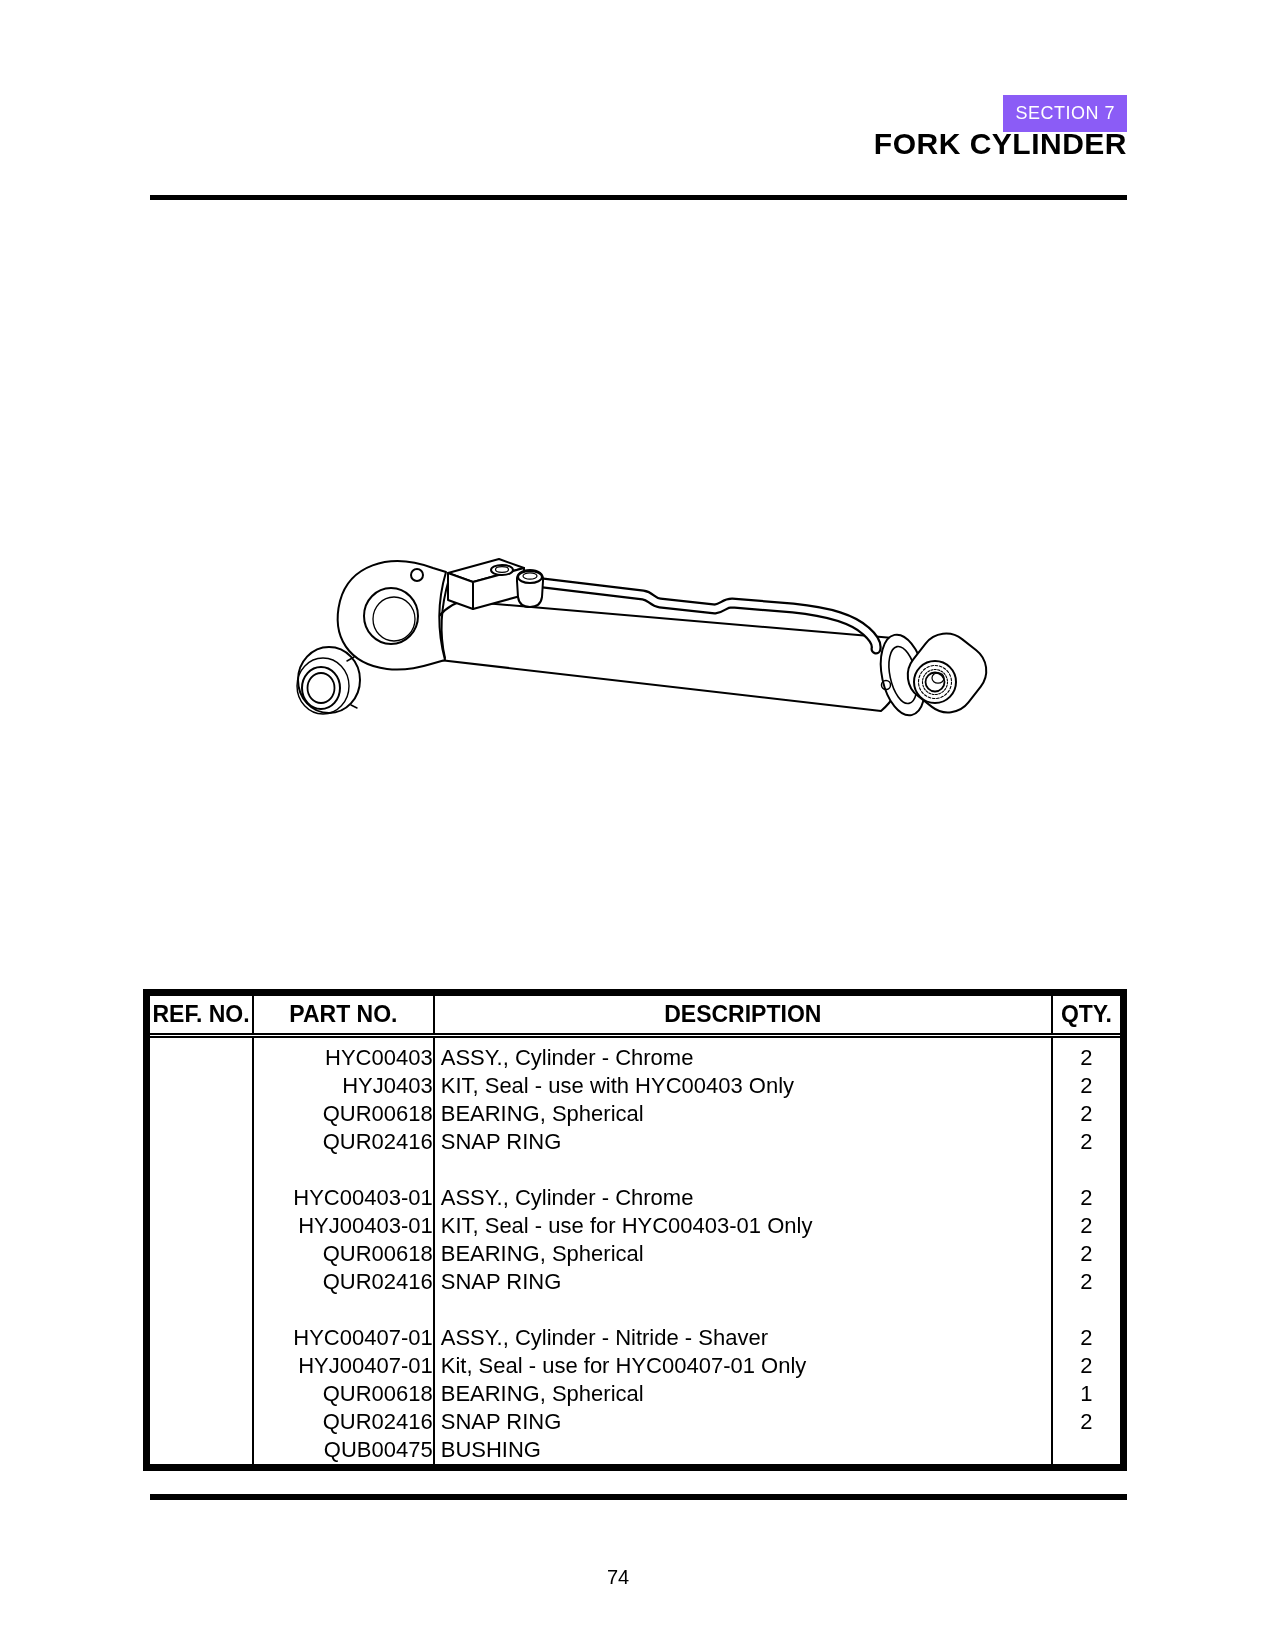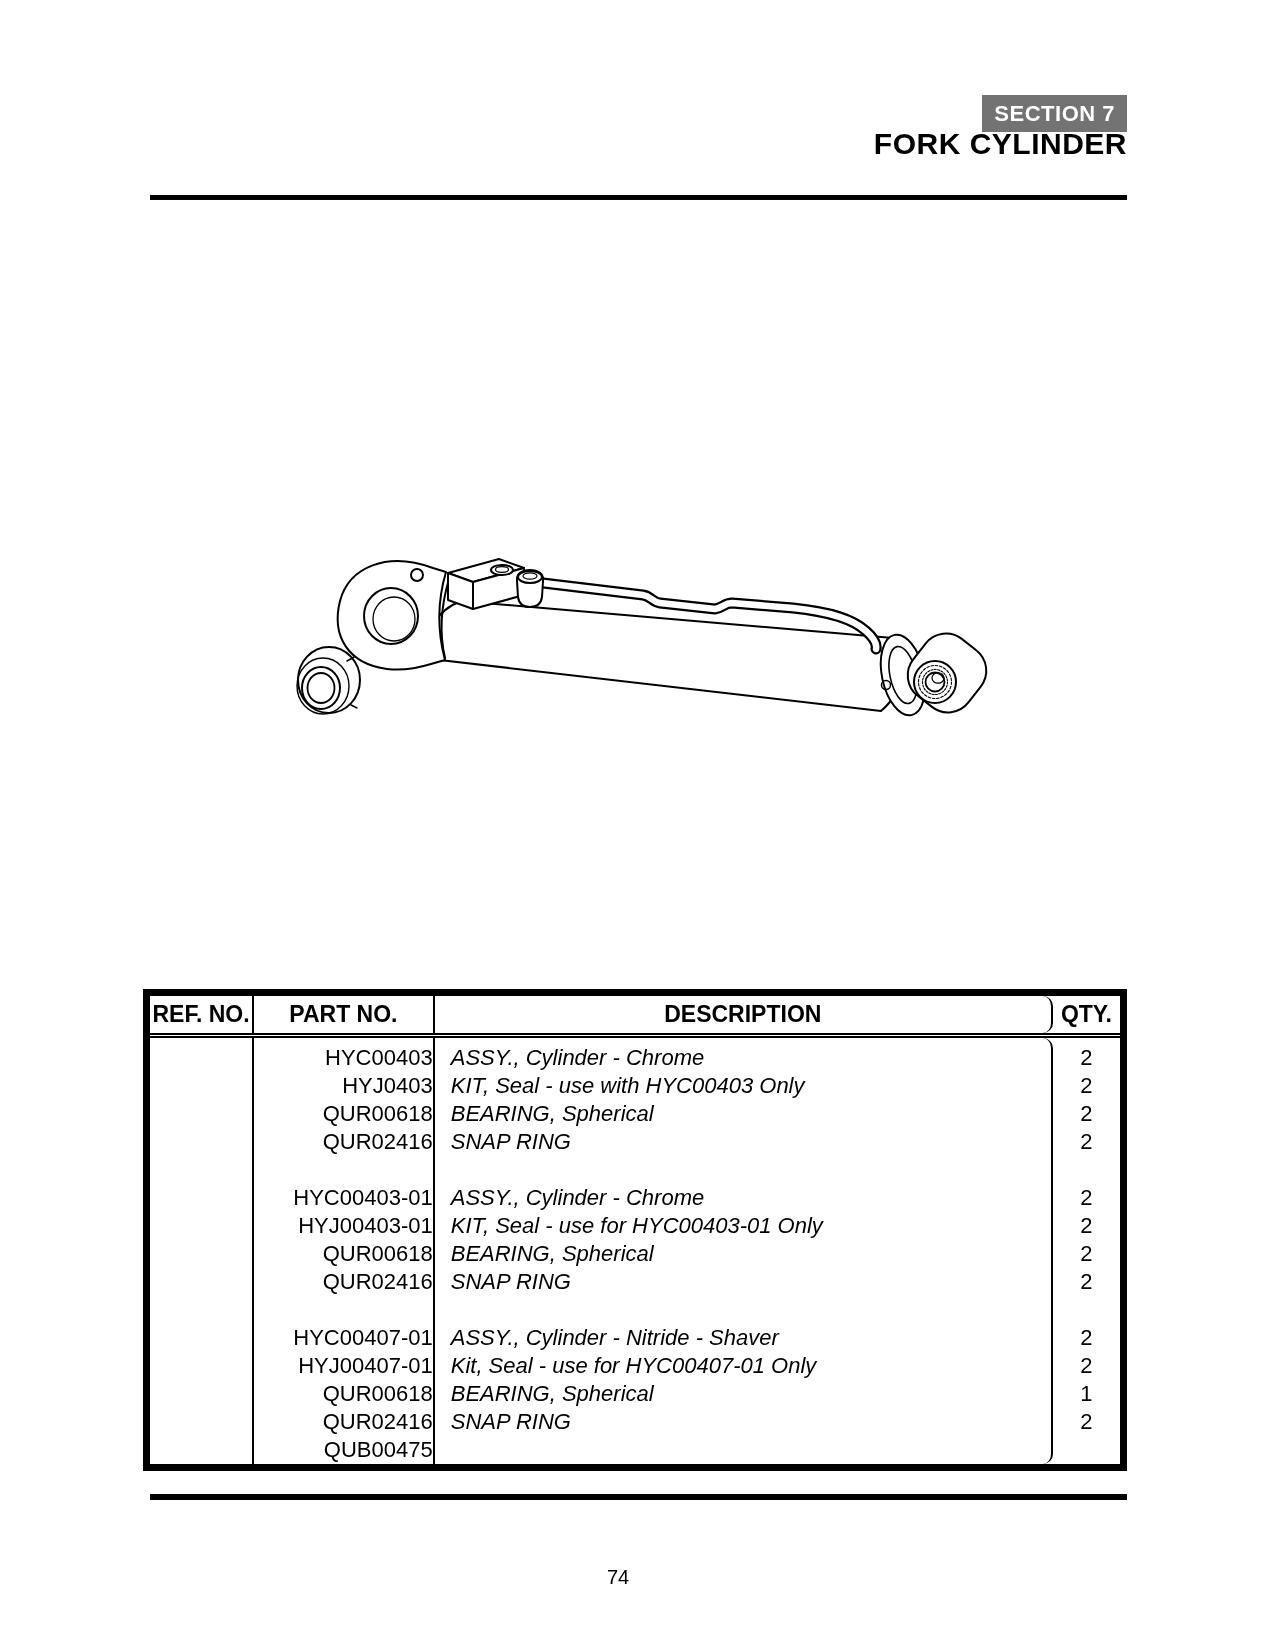--- a/index.html
+++ b/index.html
@@ -10,24 +10,24 @@
     background:#ffffff;
     font-family:"Liberation Sans", sans-serif;
     color:#000;
     overflow:hidden;
   }
   
   .section-badge{
     position:absolute;
     top:95px; right:148px;
     height:37px;
-    background:#737373;
+    background:#8b5cf6;
     color:#fff;
-    font-size:22px;
-    font-weight:bold;
+    font-size:18px;
+    font-weight:normal;
     display:flex; align-items:center;
     padding:0 12px;
     letter-spacing:0.5px;
   }
   .page-title{
     position:absolute;
     top:127px; right:148px;
     font-size:30px;
     font-weight:bold;
     letter-spacing:0.5px;
@@ -65,31 +65,31 @@
   .th{
     text-align:center;
     box-sizing:border-box;
     height:100%;
     display:flex; align-items:center; justify-content:center;
   }
   .tbody{flex:1; display:flex;}
   .col{box-sizing:border-box; padding-top:6px;}
   .c-ref{width:110px; border-right:2px solid #000;}
   .c-part{width:191px; border-right:2px solid #000;text-align:right;}
-  .c-desc{width:654px; border-right:2px solid #000;border-radius:10px;}
+  .c-desc{width:654px; border-right:2px solid #000;}
   .c-qty{width:71px; border-right:none;}
   .th.c-ref,.th.c-part,.th.c-desc{border-right:2px solid #000;}
   .col .line{
     height:28px; line-height:28px;
     font-size:22px;
     white-space:nowrap;
     overflow:hidden;
   }
   .c-part .line{padding-left:14px;}
-  .c-desc .line{padding-left:16px;font-style:italic;}
+  .c-desc .line{padding-left:6px;}
   .c-qty .line{text-align:center; padding:0;}
 
   
   .page-number{
     position:absolute;
     left:126px; top:1566px;
     width:984px;
     text-align:center;
     font-size:20px;
   }
@@ -212,20 +212,21 @@
           <div class="line"></div>
           <div class="line">ASSY., Cylinder - Chrome</div>
           <div class="line">KIT, Seal - use for HYC00403-01 Only</div>
           <div class="line">BEARING, Spherical</div>
           <div class="line">SNAP RING</div>
           <div class="line"></div>
           <div class="line">ASSY., Cylinder - Nitride - Shaver</div>
           <div class="line">Kit, Seal - use for HYC00407-01 Only</div>
           <div class="line">BEARING, Spherical</div>
           <div class="line">SNAP RING</div>
+          <div class="line">BUSHING</div>
         </div>
       <div class="col c-qty">
           <div class="line">2</div>
           <div class="line">2</div>
           <div class="line">2</div>
           <div class="line">2</div>
           <div class="line"></div>
           <div class="line">2</div>
           <div class="line">2</div>
           <div class="line">2</div>

